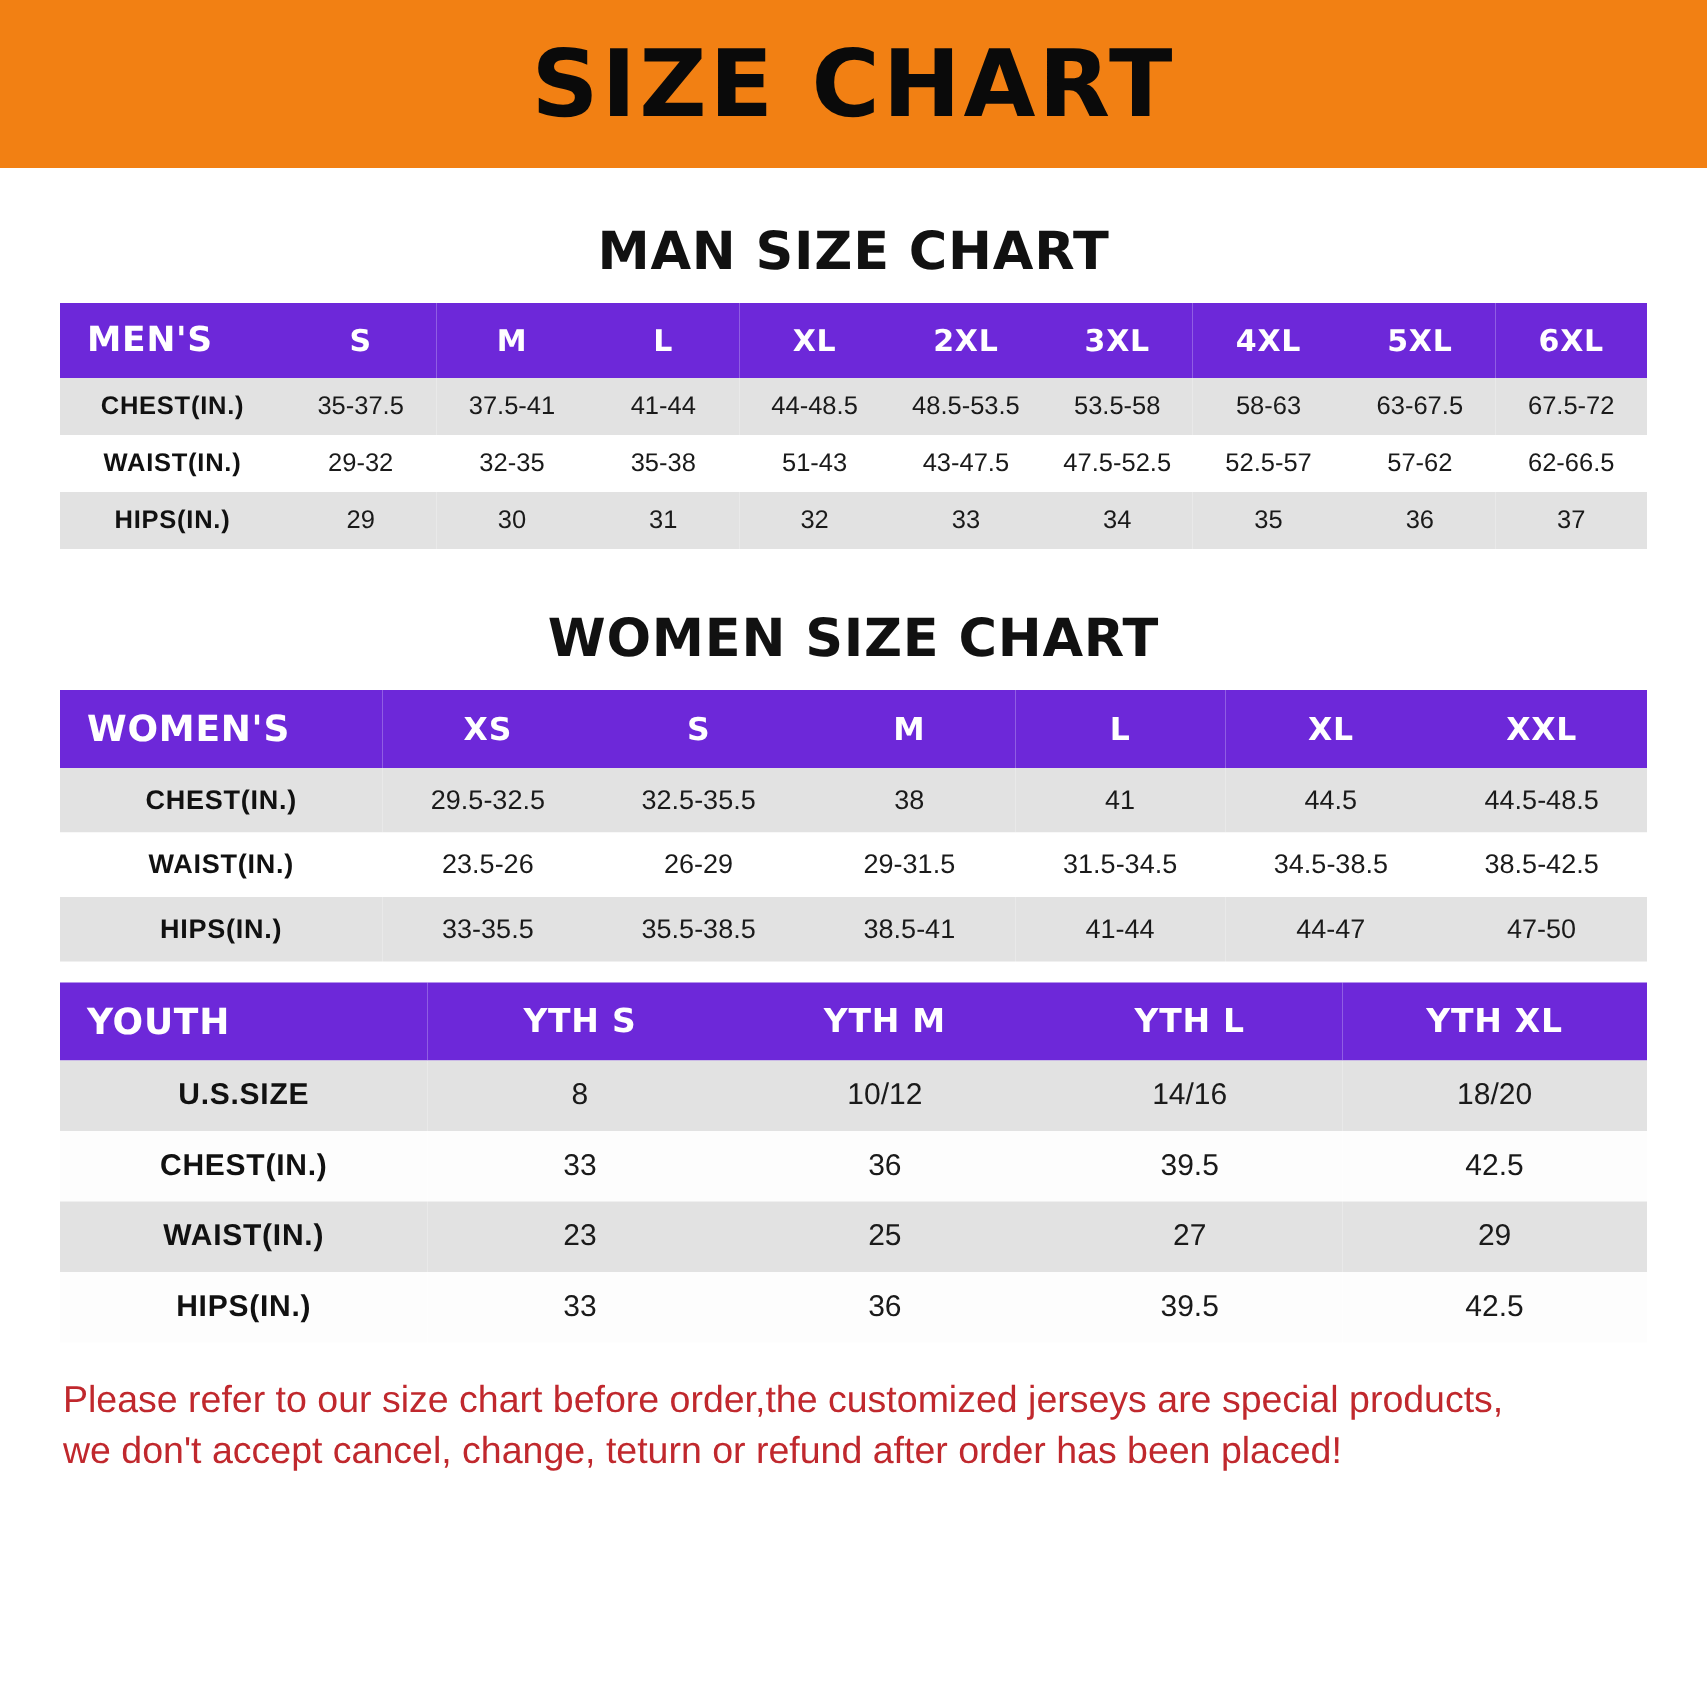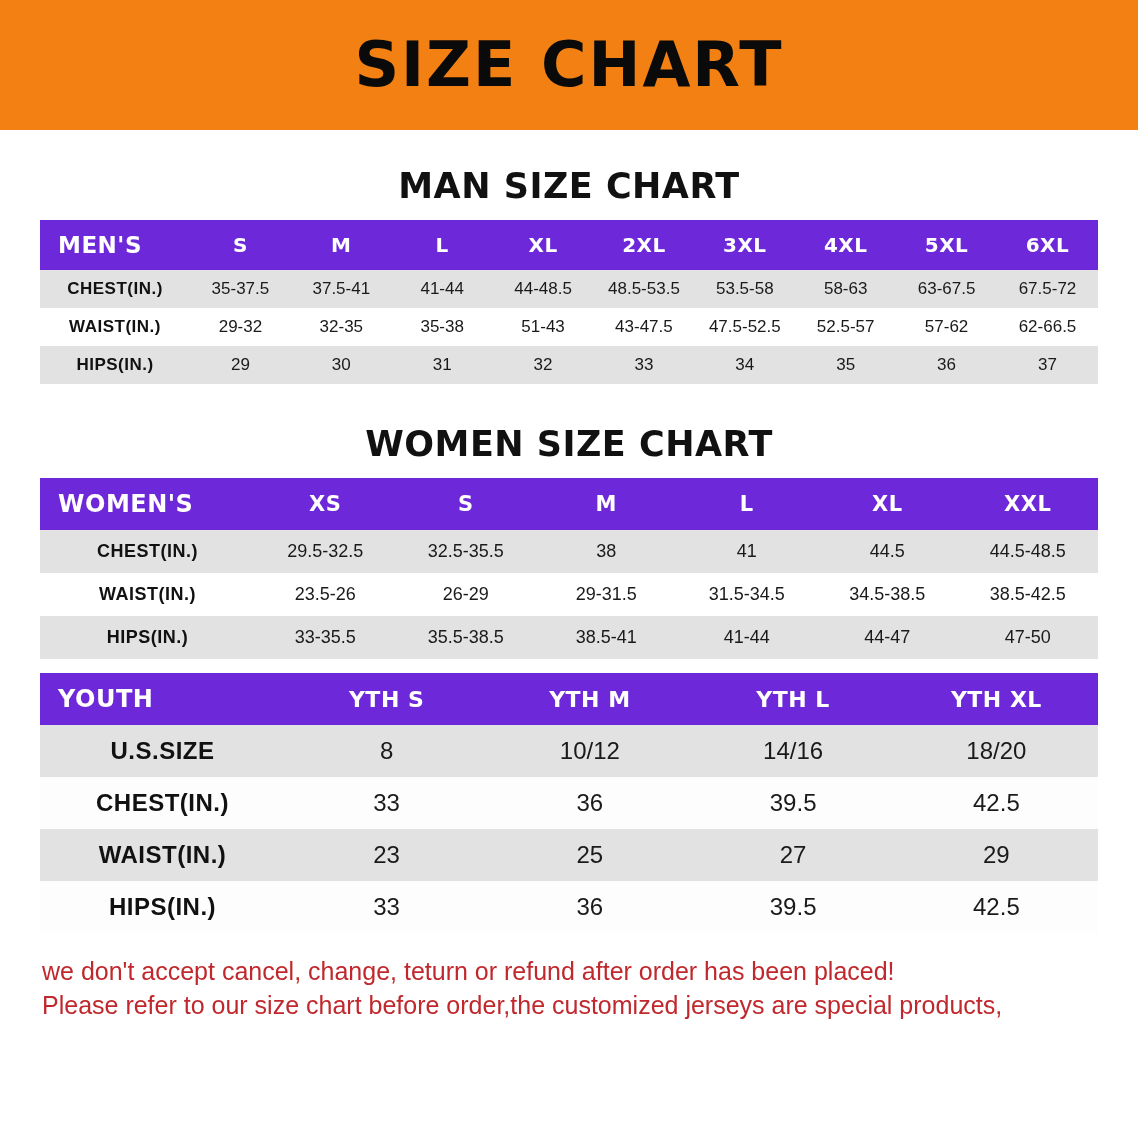--- a/index.html
+++ b/index.html
@@ -16,21 +16,21 @@
   }
   .page {
     width: 1138px;
     height: 1132px;
     position: relative;
     display: flex;
     flex-direction: column;
   }
   .banner {
     background: #f28013;
-    height: 130px;
+    height: 112px;
     display: flex;
     align-items: center;
     justify-content: center;
   }
   .banner-title {
     font-family: "DejaVu Sans", sans-serif;
     font-weight: 900;
     font-size: 62px;
     letter-spacing: 2px;
     color: #0a0a0a;
@@ -93,21 +93,21 @@
   table.men col.c0 { width: 150px; }
   table.women col.c0 { width: 215px; }
   table.youth col.c0 { width: 245px; }
 
   table.women thead th { font-size: 21px; }
   table.women thead th.rowlabel { font-size: 24px; }
   table.women tbody td { font-size: 18px; padding: 11px 2px; }
 
   table.youth thead th { font-size: 22px; }
   table.youth thead th.rowlabel { font-size: 24px; margin-top: 42px; }
-  table.youth tbody td { font-size: 24px; padding: 12px 2px; }
+  table.youth tbody td { font-size: 20px; padding: 12px 2px; }
   table.youth tbody tr.plain td { background: #fdfdfd; }
 
   .note {
     margin: 22px 42px 0 42px;
     color: #c0282d;
     font-family: "Liberation Sans", sans-serif;
     font-size: 25px;
     line-height: 1.35;
     text-align: left;
   }
@@ -291,17 +291,17 @@
           <td>33</td>
           <td>36</td>
           <td>39.5</td>
           <td>42.5</td>
         </tr>
       </tbody>
     </table>
   </div>
 
   <div class="note">
+    <div>Please refer to our size chart before order,the customized jerseys are special products,</div>
     <div>we don't accept cancel, change, teturn or refund after order has been placed!</div>
-    <div>Please refer to our size chart before order,the customized jerseys are special products,</div>
   </div>
 
 </div>
 
 </body></html>

